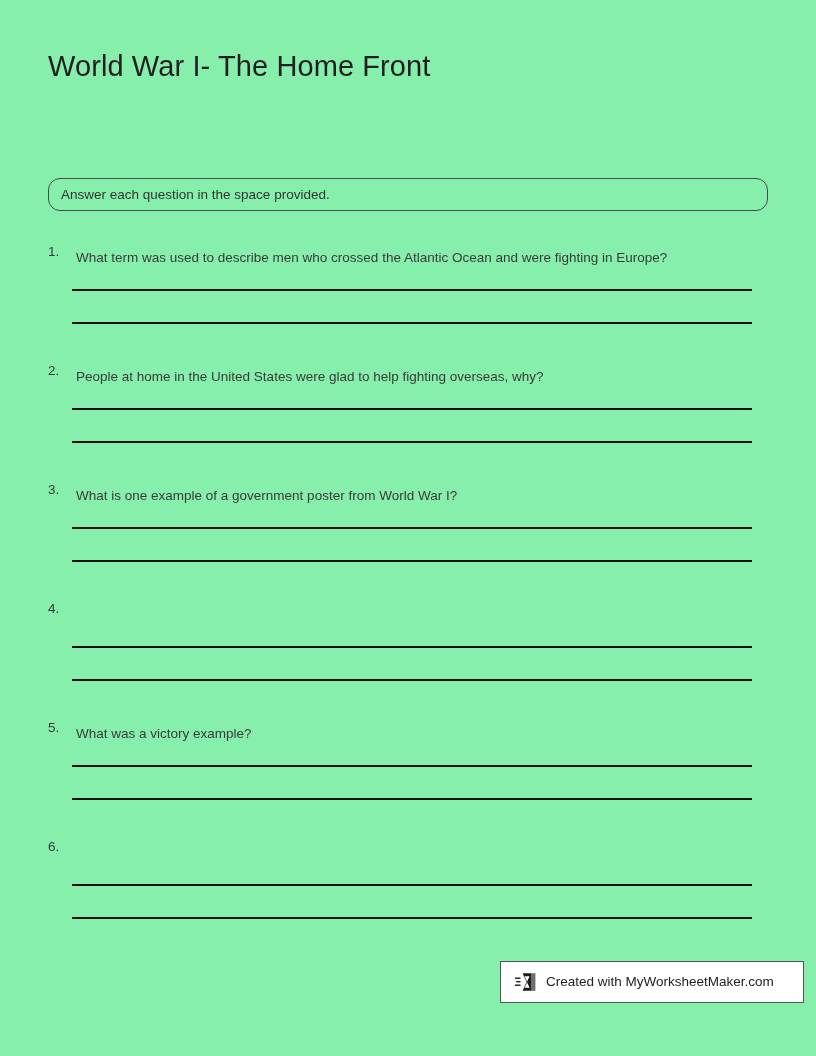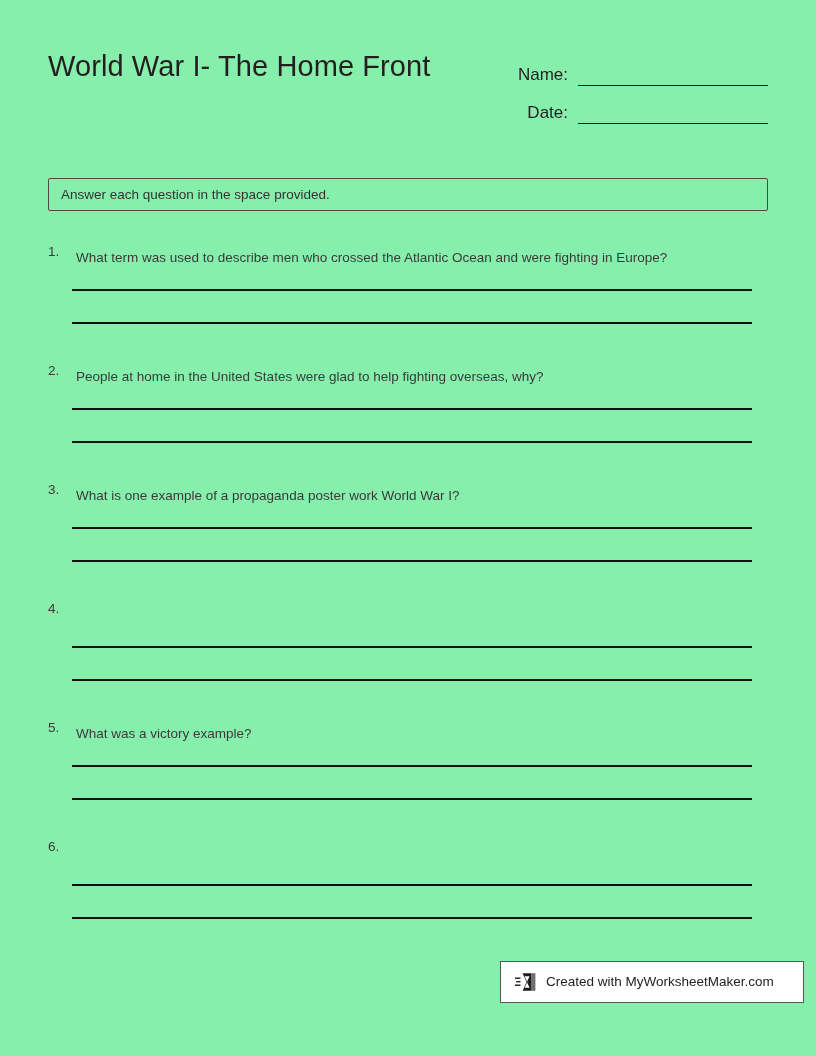--- a/index.html
+++ b/index.html
@@ -67,21 +67,21 @@
   }
 
   
   .instruction-box {
     position: absolute;
     left: 48px;
     top: 178px;
     width: 720px;
     height: 33px;
     border: 1px solid #4a4a4a;
-    border-radius: 2px;
+    border-radius: 12px;
     box-sizing: border-box;
     display: flex;
     align-items: center;
   }
   .instruction-text {
     font-size: 13.5px;
     color: #333333;
     padding-left: 12px;
     line-height: 16px;
   }
@@ -158,30 +158,20 @@
   }
 </style>
 </head>
 <body>
 
 <div class="page">
 
   <div class="header">
     <div class="worksheet-title">World War I- The Home Front</div>
 
-    <div class="namedate">
-      <div class="nd-row">
-        <span class="nd-label">Name:</span>
-        <span class="nd-line"></span>
-      </div>
-      <div class="nd-row">
-        <span class="nd-label">Date:</span>
-        <span class="nd-line"></span>
-      </div>
-    </div>
   </div>
 
   <div class="instruction-box">
     <span class="instruction-text">Answer each question in the space provided.</span>
   </div>
 
   <div class="questions">
 
     <div class="q-block">
       <div class="q-head">
@@ -201,21 +191,21 @@
       </div>
       <div class="answer-lines">
         <div class="answer-line"></div>
         <div class="answer-line"></div>
       </div>
     </div>
 
     <div class="q-block">
       <div class="q-head">
         <span class="q-num">3.</span>
-        <span class="q-text">What is one example of a propaganda poster work World War I?</span>
+        <span class="q-text">What is one example of a government poster from World War I?</span>
       </div>
       <div class="answer-lines">
         <div class="answer-line"></div>
         <div class="answer-line"></div>
       </div>
     </div>
 
     <div class="q-block">
       <div class="q-head">
         <span class="q-num">4.</span>

